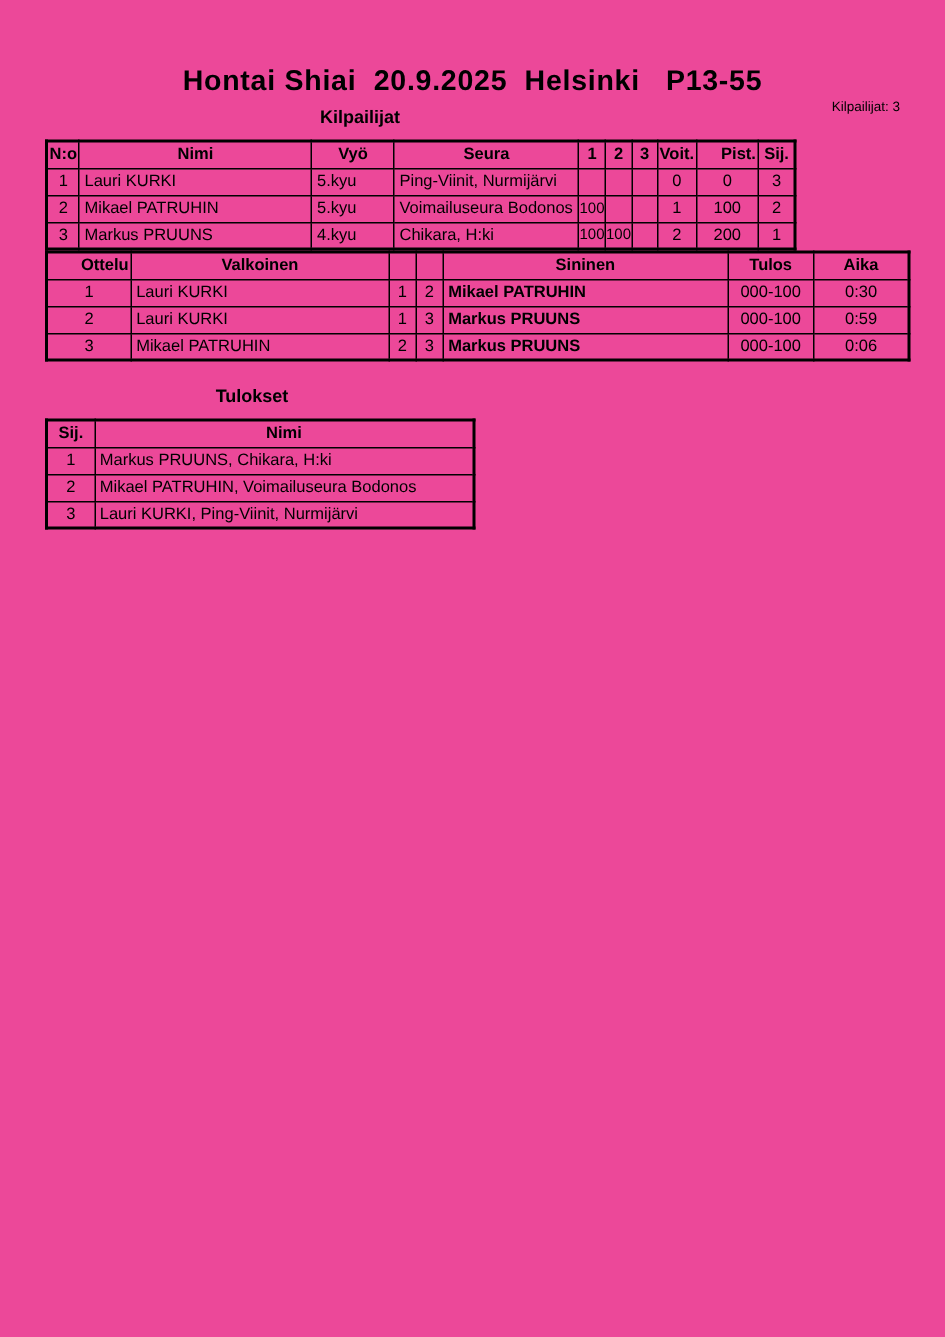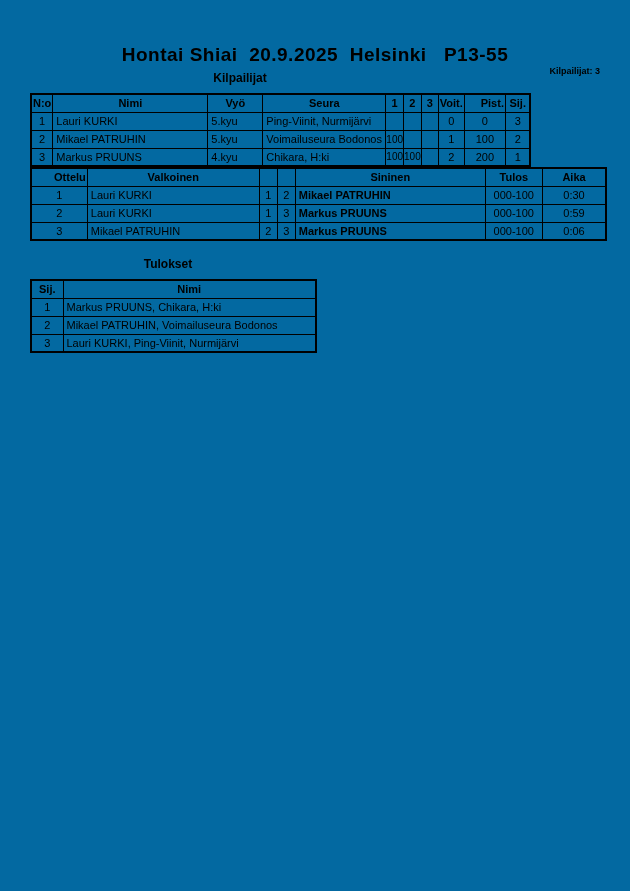--- a/index.html
+++ b/index.html
@@ -5,37 +5,36 @@
   * { margin: 0; padding: 0; box-sizing: border-box; }
   html, body { background: #ffffff; }
   body {
     font-family: "Liberation Sans", sans-serif;
     color: #000;
   }
   .page {
     position: relative;
     width: 630px;
     height: 891px;
-    background: #0369a1;
+    background: #ec4899;
     overflow: hidden;
   }
   .title {
     padding-top: 44px;
     text-align: center;
     font-size: 19px;
     font-weight: bold;
     letter-spacing: 0.5px;
     white-space: pre;
   }
   .count {
     position: absolute;
     top: 66px;
     right: 30px;
     font-size: 9px;
-    font-weight: bold;
   }
   .section-heading {
     font-weight: bold;
     font-size: 12px;
     text-align: center;
   }
   .h-competitors { width: 420px; margin: 5px 0 8px 30px; }
   .h-matches     { width: 520px; margin: 16px 0 8px 30px; }
   .h-results     { width: 276px; margin: 16px 0 8px 30px; text-align: center; }
 

